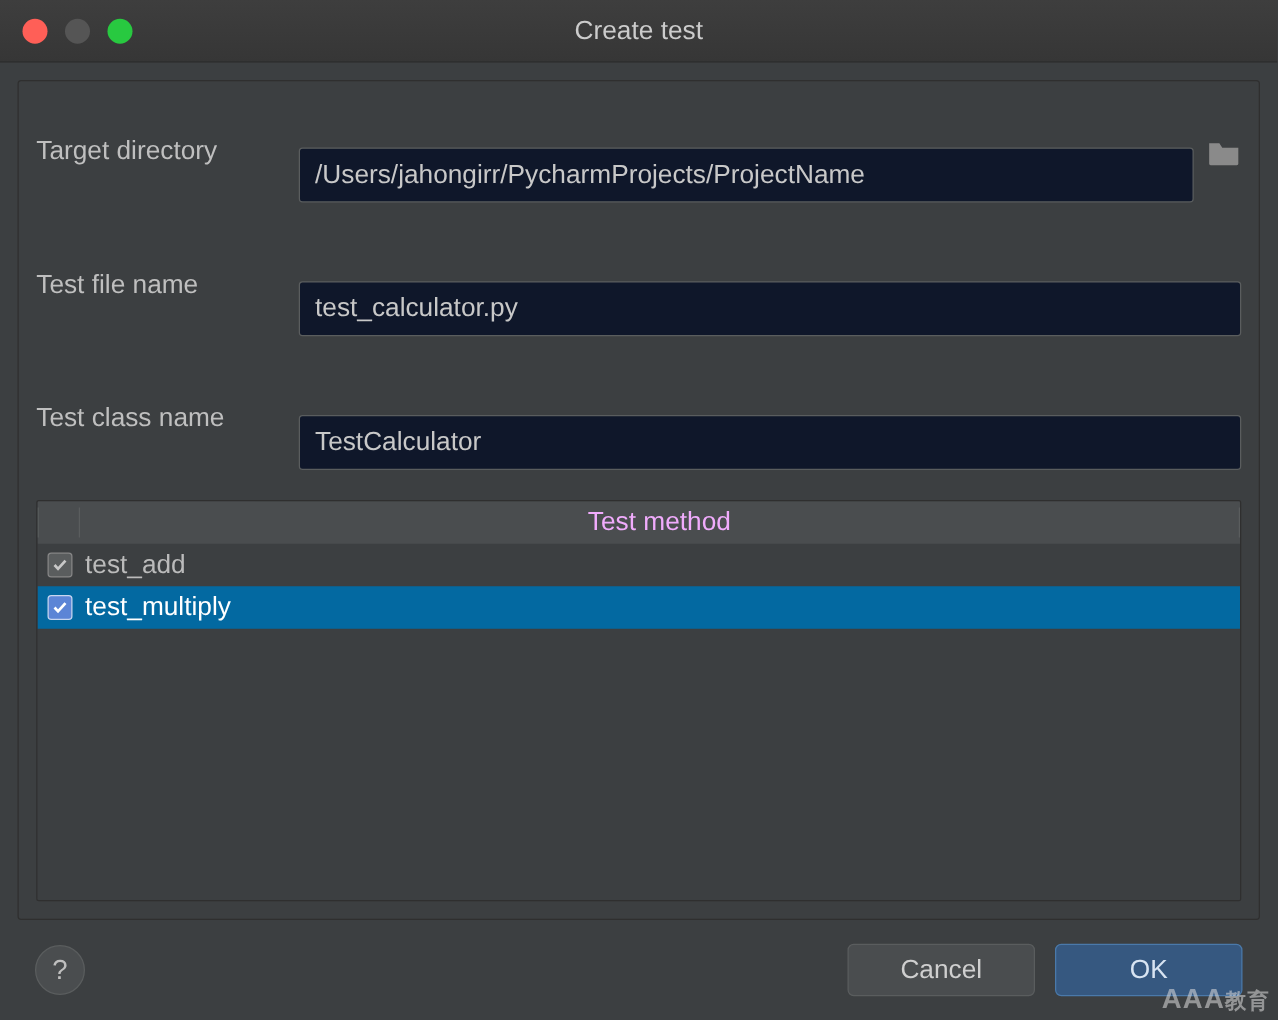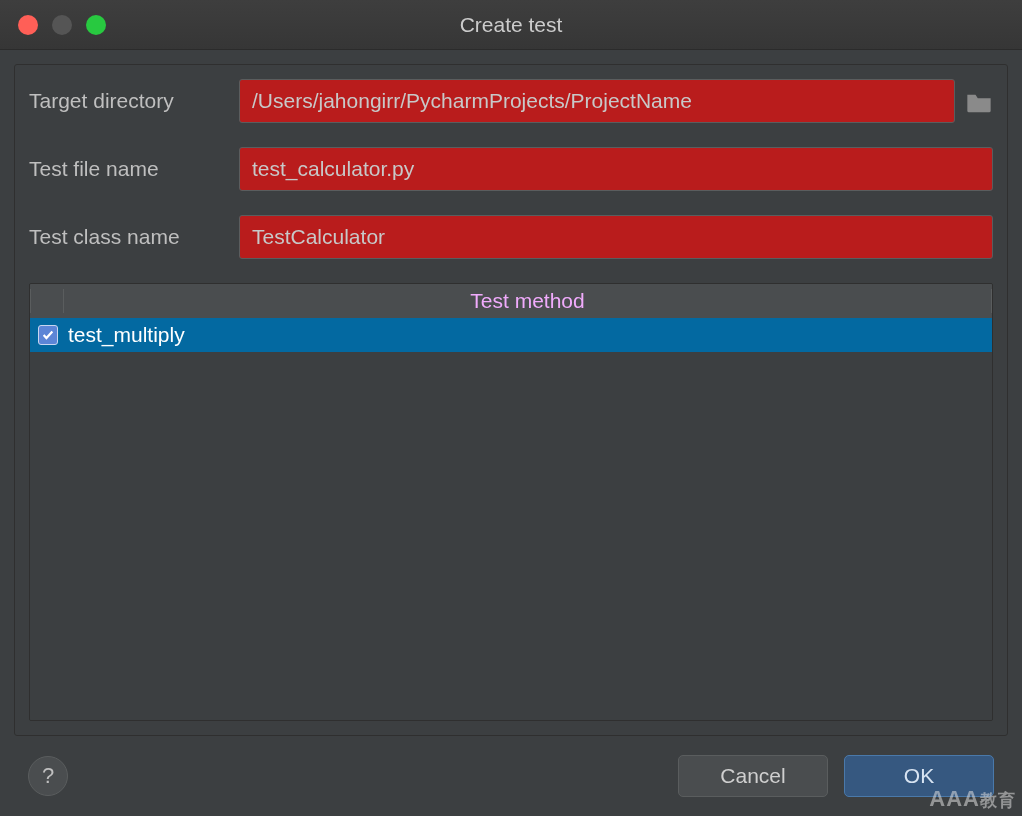--- a/index.html
+++ b/index.html
@@ -38,28 +38,29 @@
     display: flex;
     flex-direction: column;
     gap: 24px;
     flex: 1 1 auto;
   }
   .row { display: flex; align-items: center; gap: 10px; }
   .row label { width: 200px; color: #bfbfbf; font-size: 21px; }
   .input-wrap { flex: 1; display: flex; align-items: center; gap: 10px; }
   .text-input {
     flex: 1;
-    background: #b91c1c;
+    background: #0f172a;
     border: 1px solid #5a5d5e;
     border-radius: 3px;
     color: #c8c8c8;
     font-size: 21px;
     padding: 8px 12px;
     height: 44px;
     outline: none;
+    margin-top: 39px;
   }
   .folder-icon { width: 28px; height: 22px; color: #888; flex-shrink: 0; }
   .table-wrap {
     flex: 1;
     display: flex;
     flex-direction: column;
     border: 1px solid #2f2f2f;
     border-radius: 2px;
     background: #3c3f41;
     overflow: hidden;
@@ -187,20 +188,28 @@
           <input class="text-input" type="text" value="TestCalculator" style="">
         </div>
       </div>
 
       <div class="table-wrap">
         <div class="table-header">
           <div class="th-check"></div>
           <div class="th-name">Test method</div>
         </div>
         <div class="table-body" id="tbody">
+            <div class="trow">
+              <span class="cb">
+                <svg viewBox="0 0 16 16">
+                  <path d="M3 8 l3.2 3.5 L13 4"></path>
+                </svg>
+              </span>
+              <span>test_add</span>
+            </div>
             <div class="trow selected">
               <span class="cb">
                 <svg viewBox="0 0 16 16">
                   <path d="M3 8 l3.2 3.5 L13 4"></path>
                 </svg>
               </span>
               <span>test_multiply</span>
             </div>
           </div>
       </div>

